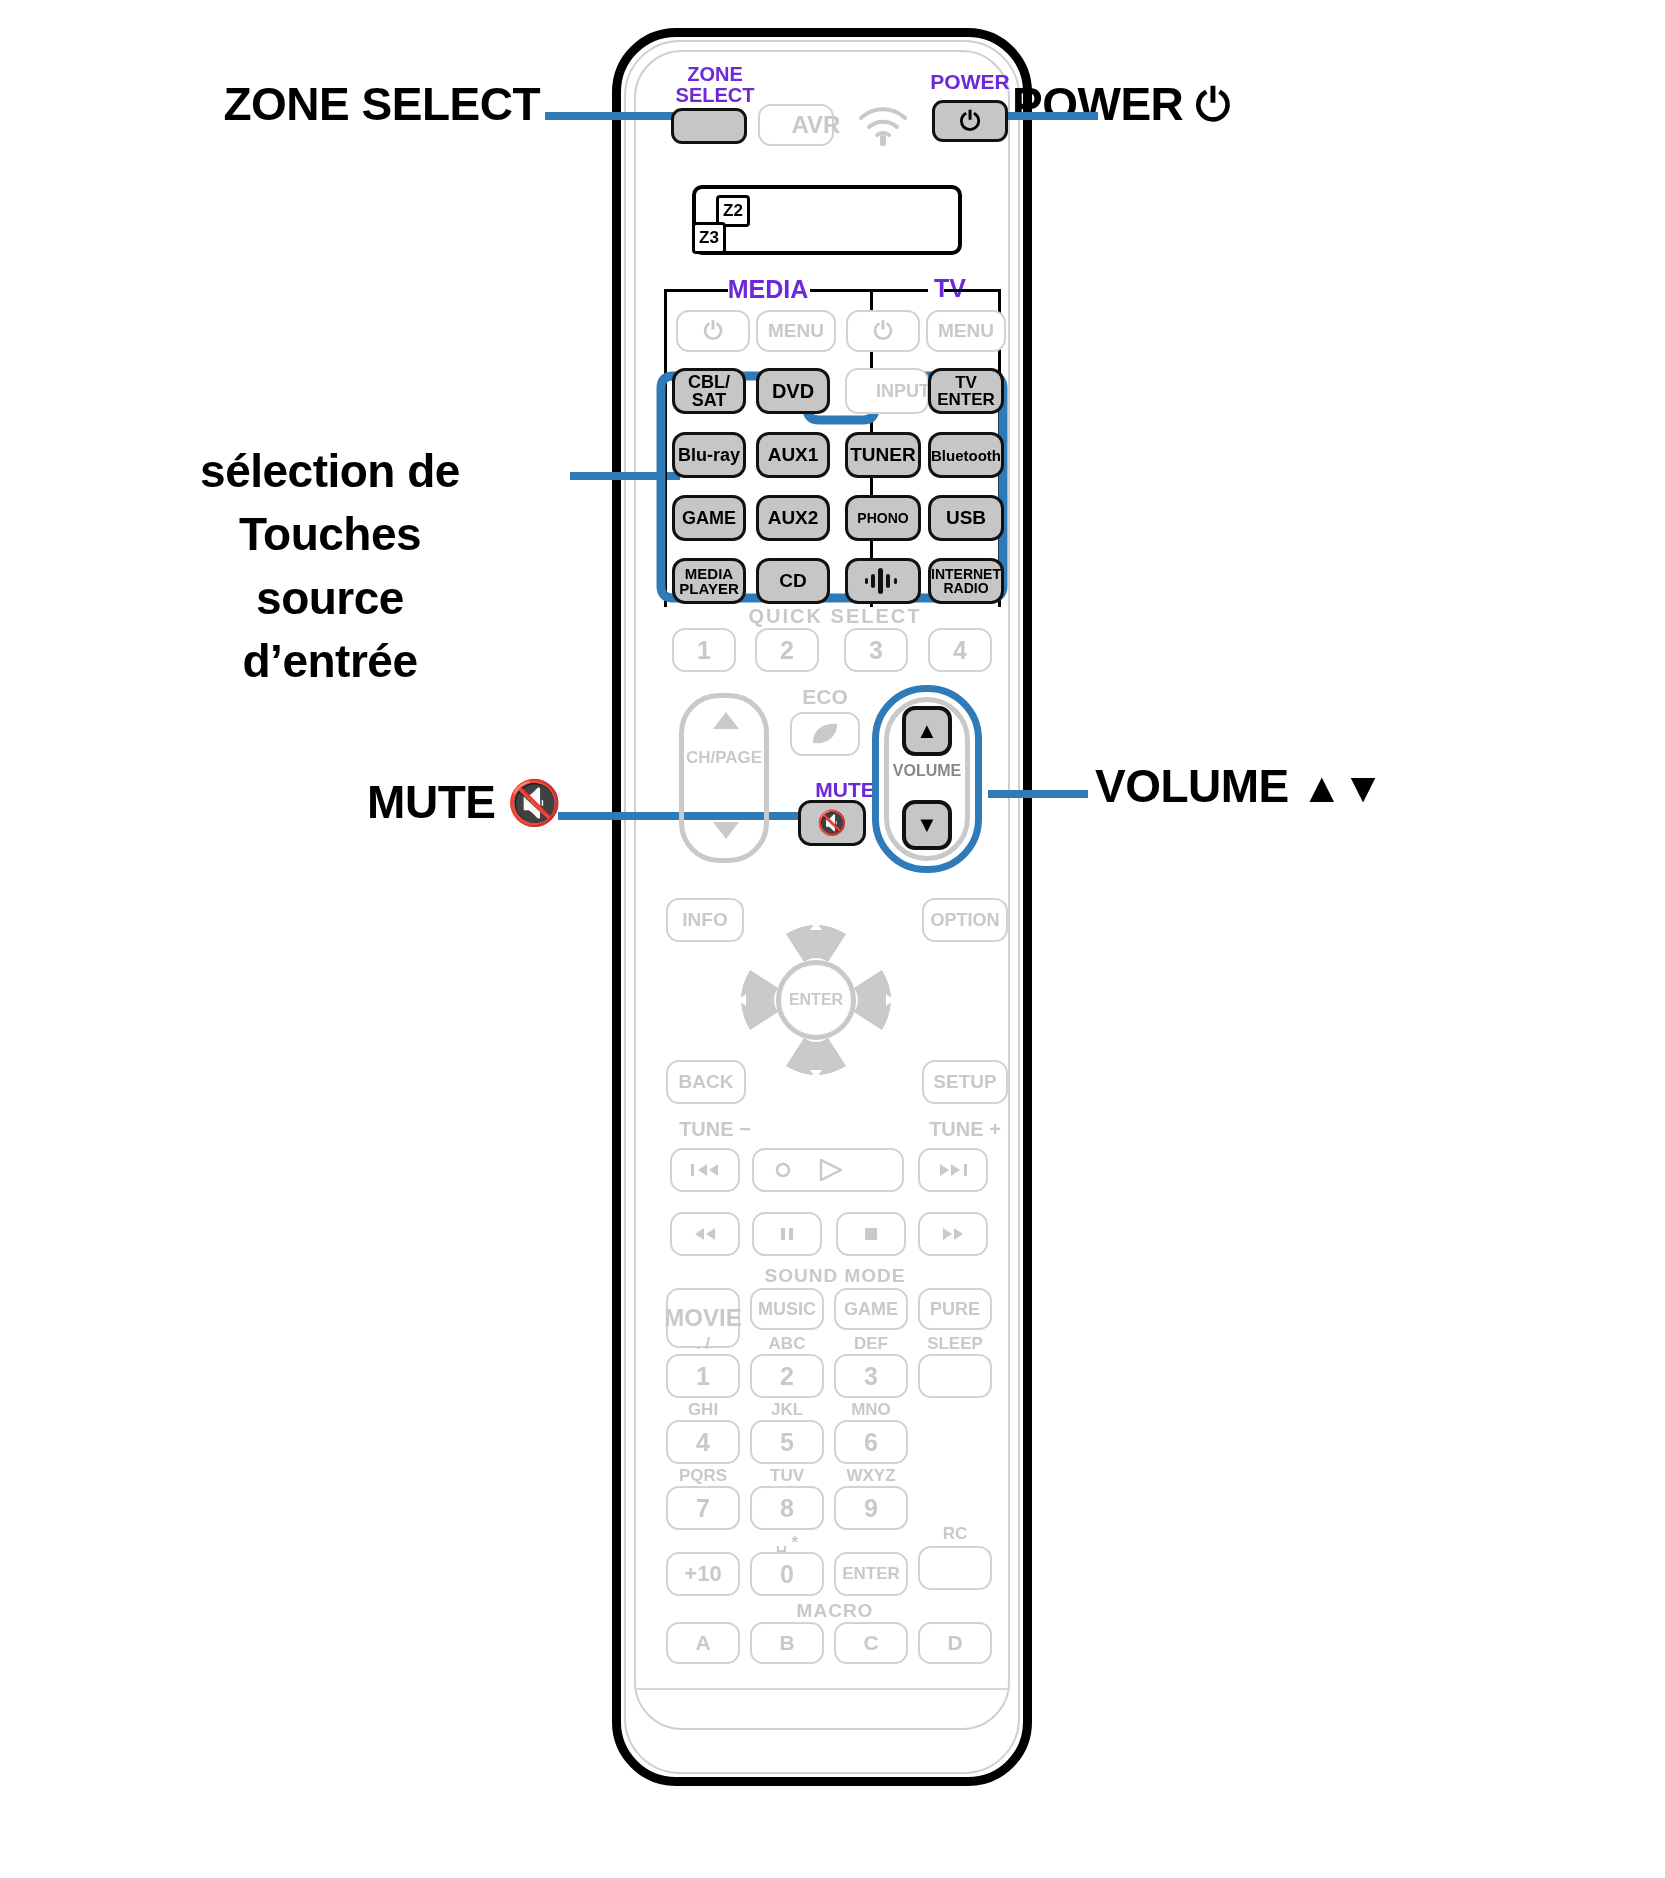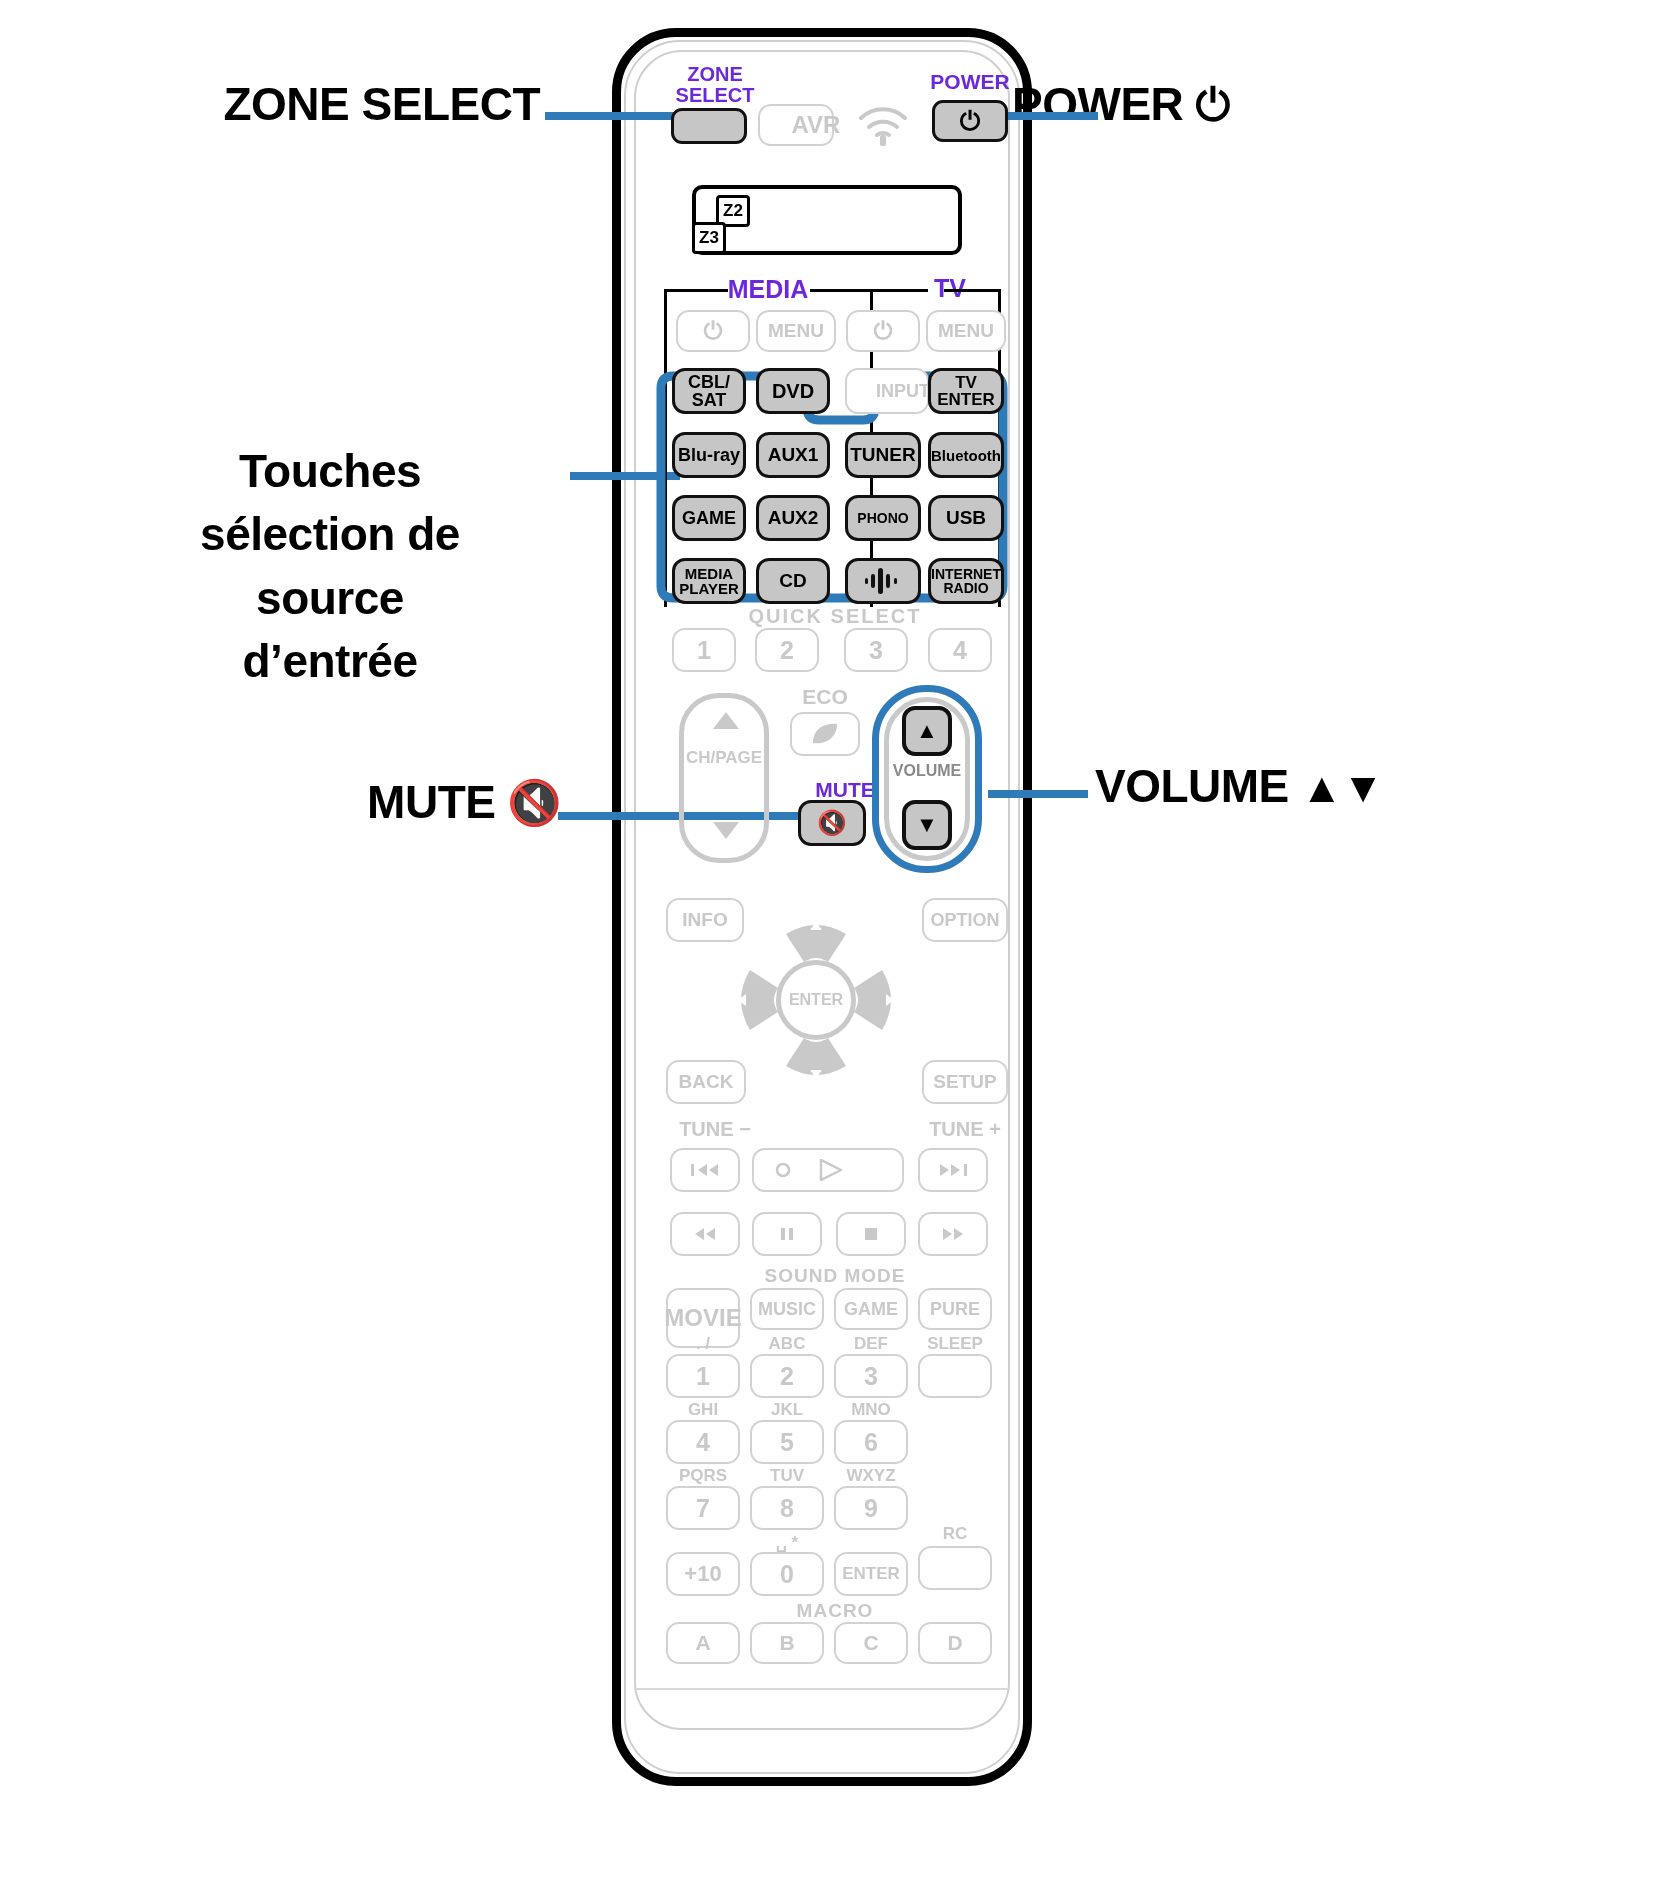--- a/index.html
+++ b/index.html
@@ -83,22 +83,22 @@
   <div class="callout lg leftal" style="left:100px;top:80px;width:440px;">ZONE SELECT</div>
   <div class="lead" style="left:545px;top:112px;width:140px;height:8px;"></div>
 
   <div class="callout lg right" style="left:1012px;top:80px;width:420px;">
     <span>POWER</span>
     <span style="font-size:44px;">⏻</span>
   </div>
   <div class="lead" style="left:978px;top:112px;width:120px;height:8px;"></div>
 
   <div class="callout lg" style="left:110px;top:440px;width:440px;text-align:center;line-height:1.38;">
+    <div>sélection de</div>
     <div>Touches</div>
-    <div>sélection de</div>
     <div>source</div>
     <div>d’entrée</div>
   </div>
   <div class="lead" style="left:570px;top:472px;width:110px;height:8px;"></div>
 
   <div class="callout lg right" style="left:262px;top:778px;width:300px;text-align:right;">
     <span>MUTE</span>
     <span style="font-size:44px;">🔇</span>
   </div>
   <div class="lead" style="left:558px;top:812px;width:240px;height:8px;"></div>

